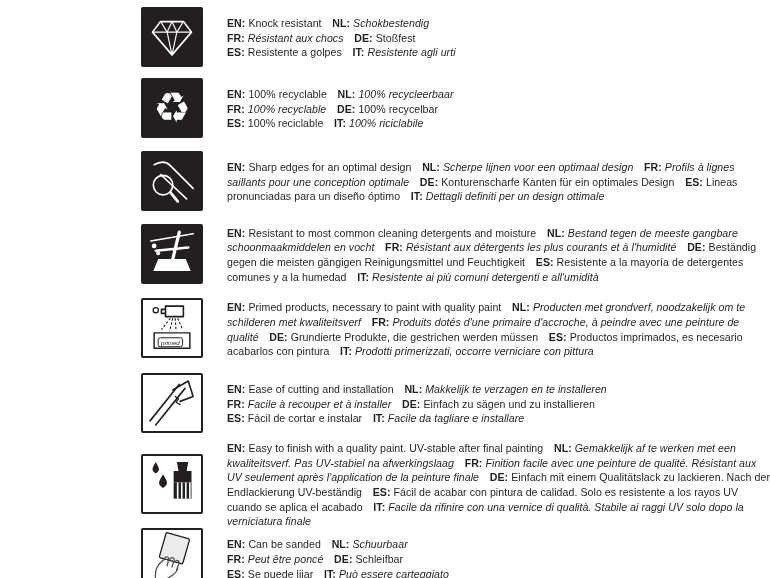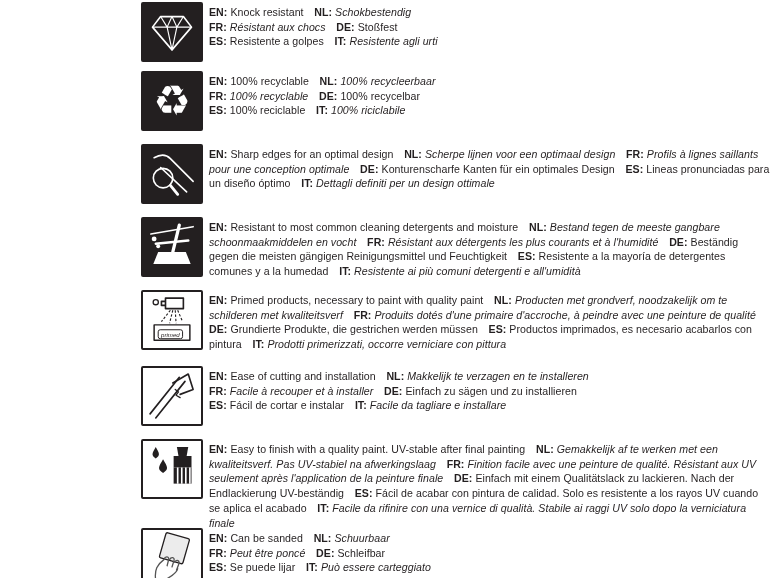--- a/index.html
+++ b/index.html
@@ -2,21 +2,21 @@
 <html><head>
 <meta charset="utf-8">
 <style>
   html,body{margin:0;padding:0;}
   body{
     width:770px;height:578px;overflow:hidden;background:#ffffff;
     font-family:"Liberation Sans","DejaVu Sans",sans-serif;
     color:#231f20;
   }
   main{padding:2px 0 0 105px;}
-  .row{display:flex;gap:6px;align-items:flex-start;padding-left:36px;}
+  .row{display:flex;gap:24px;align-items:center;padding-left:36px;}
   .row:nth-of-type(1){height:69px}
   .row:nth-of-type(2){height:73px}
   .row:nth-of-type(3){height:73px}
   .row:nth-of-type(4){height:73px}
   .row:nth-of-type(5){height:76px}
   .row:nth-of-type(6){height:73px}
   .row:nth-of-type(7){height:89px}
   .row:nth-of-type(8){height:60px}
   .icon-box{
     flex:none;width:62px;height:60px;box-sizing:border-box;

